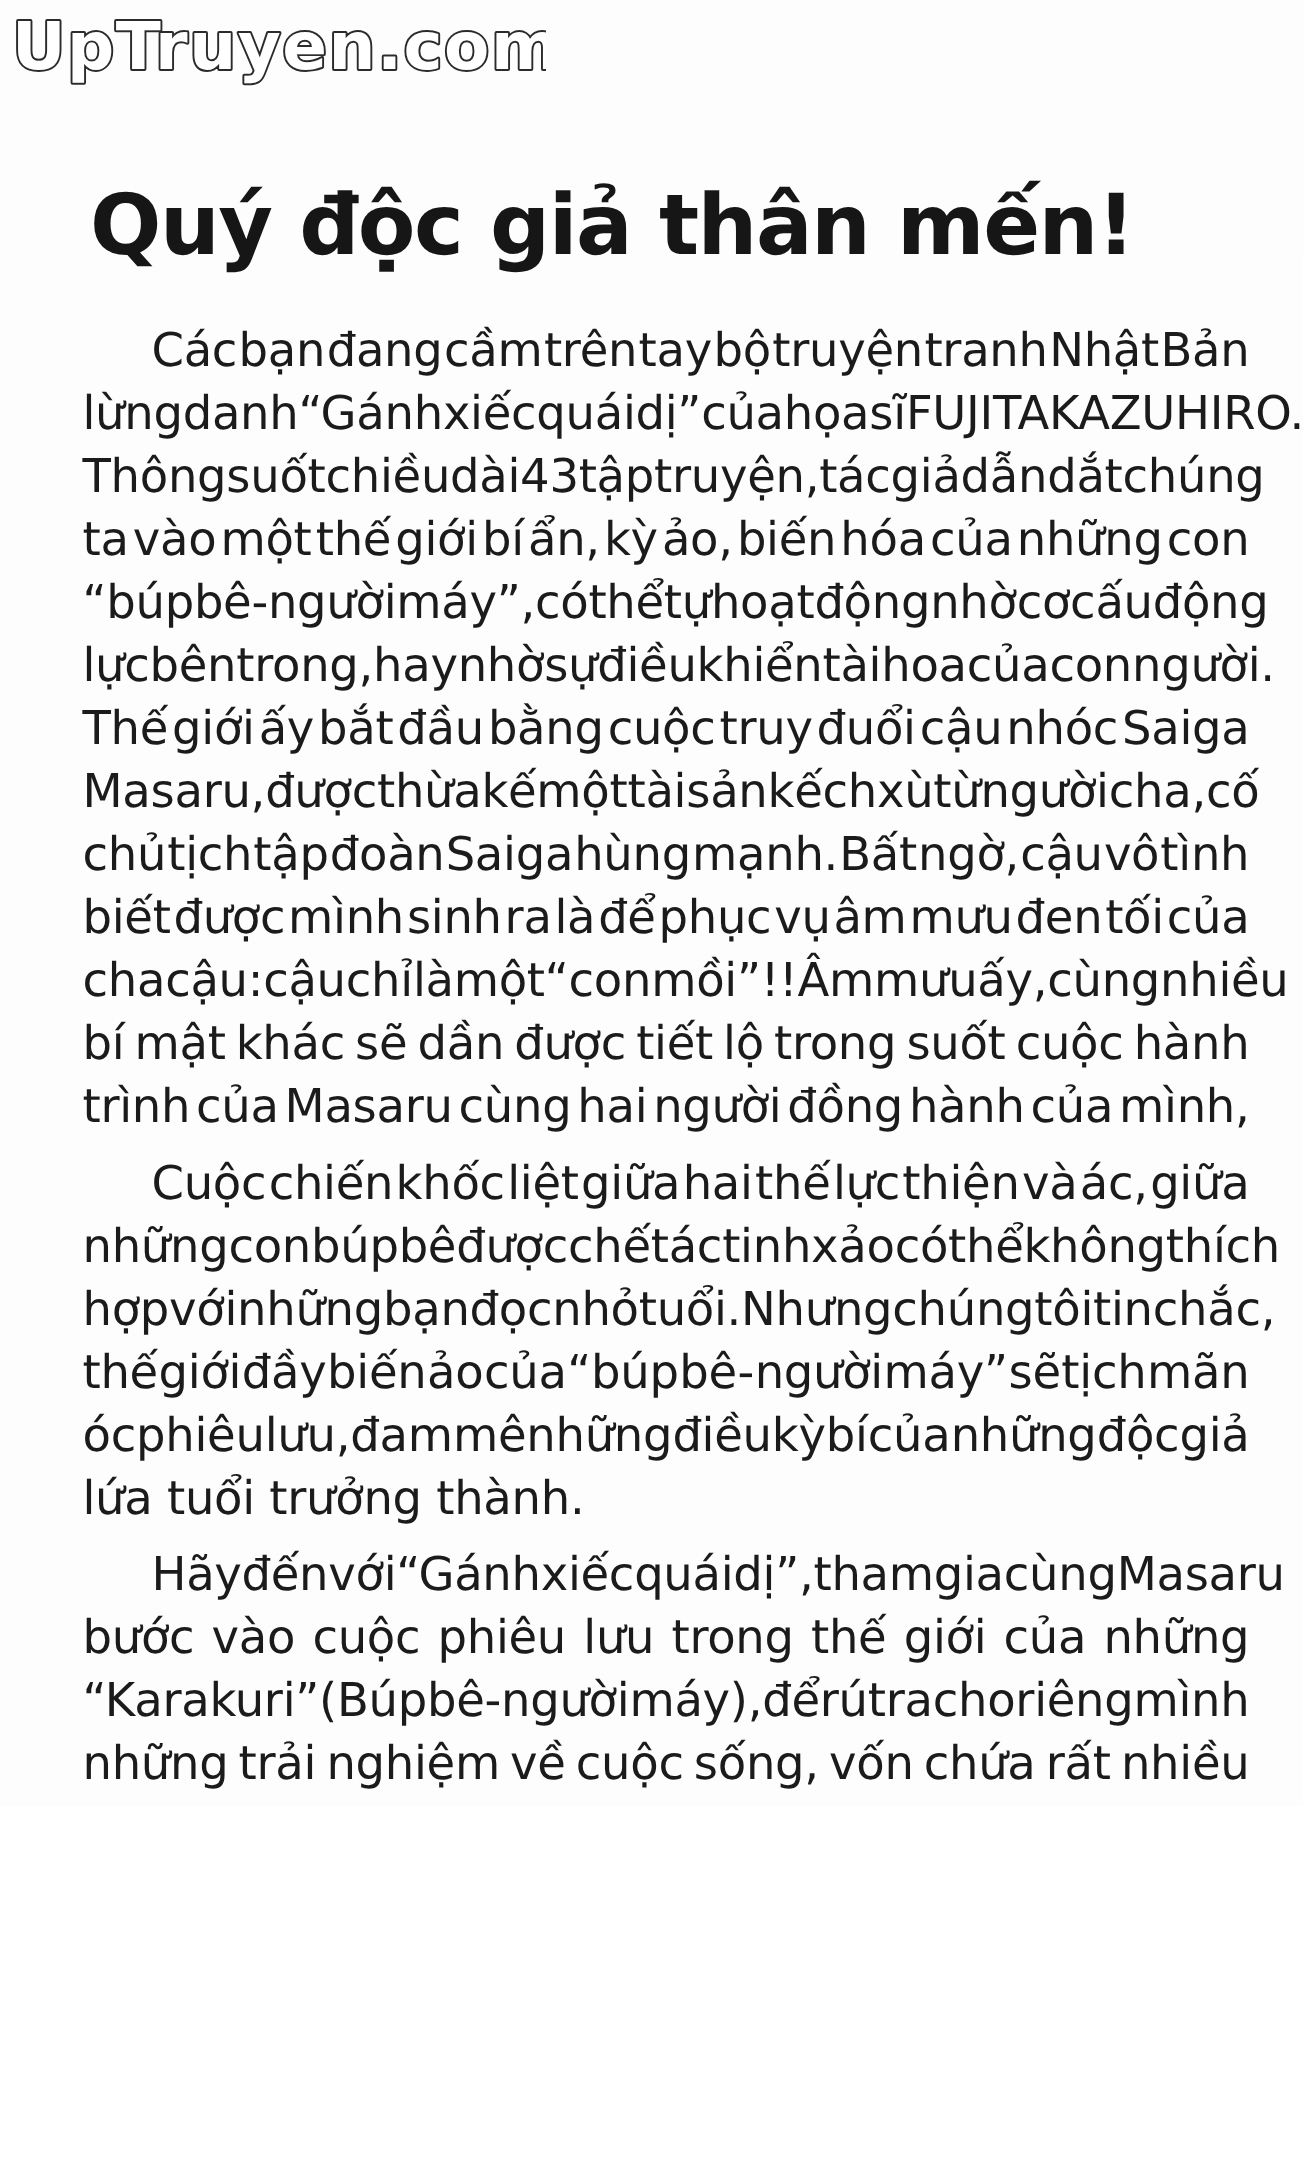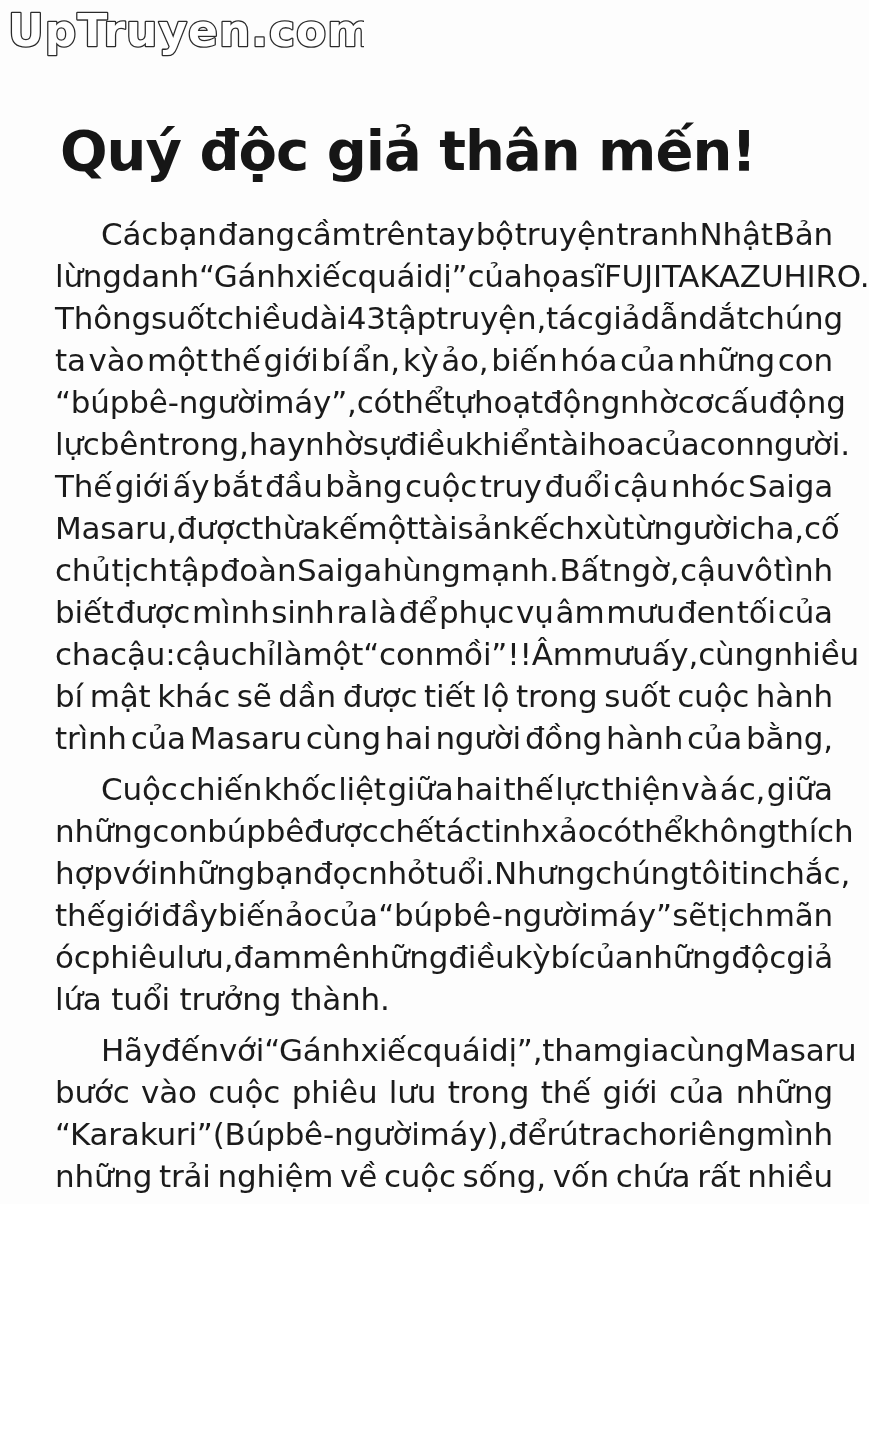--- a/index.html
+++ b/index.html
@@ -122,21 +122,21 @@
         <div class="line"><span>Thông</span><span>suốt</span><span>chiều</span><span>dài</span><span>43</span><span>tập</span><span>truyện,</span><span>tác</span><span>giả</span><span>dẫn</span><span>dắt</span><span>chúng</span></div>
         <div class="line"><span>ta</span><span>vào</span><span>một</span><span>thế</span><span>giới</span><span>bí</span><span>ẩn,</span><span>kỳ</span><span>ảo,</span><span>biến</span><span>hóa</span><span>của</span><span>những</span><span>con</span></div>
         <div class="line"><span>“búp</span><span>bê</span><span>-</span><span>người</span><span>máy”,</span><span>có</span><span>thể</span><span>tự</span><span>hoạt</span><span>động</span><span>nhờ</span><span>cơ</span><span>cấu</span><span>động</span></div>
         <div class="line"><span>lực</span><span>bên</span><span>trong,</span><span>hay</span><span>nhờ</span><span>sự</span><span>điều</span><span>khiển</span><span>tài</span><span>hoa</span><span>của</span><span>con</span><span>người.</span></div>
         <div class="line"><span>Thế</span><span>giới</span><span>ấy</span><span>bắt</span><span>đầu</span><span>bằng</span><span>cuộc</span><span>truy</span><span>đuổi</span><span>cậu</span><span>nhóc</span><span>Saiga</span></div>
         <div class="line"><span>Masaru,</span><span>được</span><span>thừa</span><span>kế</span><span>một</span><span>tài</span><span>sản</span><span>kếch</span><span>xù</span><span>từ</span><span>người</span><span>cha,</span><span>cố</span></div>
         <div class="line"><span>chủ</span><span>tịch</span><span>tập</span><span>đoàn</span><span>Saiga</span><span>hùng</span><span>mạnh.</span><span>Bất</span><span>ngờ,</span><span>cậu</span><span>vô</span><span>tình</span></div>
         <div class="line"><span>biết</span><span>được</span><span>mình</span><span>sinh</span><span>ra</span><span>là</span><span>để</span><span>phục</span><span>vụ</span><span>âm</span><span>mưu</span><span>đen</span><span>tối</span><span>của</span></div>
         <div class="line"><span>cha</span><span>cậu:</span><span>cậu</span><span>chỉ</span><span>là</span><span>một</span><span>“con</span><span>mồi”!!</span><span>Âm</span><span>mưu</span><span>ấy,</span><span>cùng</span><span>nhiều</span></div>
         <div class="line"><span>bí</span><span>mật</span><span>khác</span><span>sẽ</span><span>dần</span><span>được</span><span>tiết</span><span>lộ</span><span>trong</span><span>suốt</span><span>cuộc</span><span>hành</span></div>
-        <div class="line"><span>trình</span><span>của</span><span>Masaru</span><span>cùng</span><span>hai</span><span>người</span><span>đồng</span><span>hành</span><span>của</span><span>bằng,</span></div>
+        <div class="line"><span>trình</span><span>của</span><span>Masaru</span><span>cùng</span><span>hai</span><span>người</span><span>đồng</span><span>hành</span><span>của</span><span>mình,</span></div>
       </div>
       <div class="paragraph">
         <div class="line first"><span>Cuộc</span><span>chiến</span><span>khốc</span><span>liệt</span><span>giữa</span><span>hai</span><span>thế</span><span>lực</span><span>thiện</span><span>và</span><span>ác,</span><span>giữa</span></div>
         <div class="line"><span>những</span><span>con</span><span>búp</span><span>bê</span><span>được</span><span>chế</span><span>tác</span><span>tinh</span><span>xảo</span><span>có</span><span>thể</span><span>không</span><span>thích</span></div>
         <div class="line"><span>hợp</span><span>với</span><span>những</span><span>bạn</span><span>đọc</span><span>nhỏ</span><span>tuổi.</span><span>Nhưng</span><span>chúng</span><span>tôi</span><span>tin</span><span>chắc,</span></div>
         <div class="line"><span>thế</span><span>giới</span><span>đầy</span><span>biến</span><span>ảo</span><span>của</span><span>“búp</span><span>bê</span><span>-</span><span>người</span><span>máy”</span><span>sẽ</span><span>tịch</span><span>mãn</span></div>
         <div class="line"><span>óc</span><span>phiêu</span><span>lưu,</span><span>đam</span><span>mê</span><span>những</span><span>điều</span><span>kỳ</span><span>bí</span><span>của</span><span>những</span><span>độc</span><span>giả</span></div>
         <div class="line last">lứa tuổi trưởng thành.</div>
       </div>
       <div class="paragraph">

